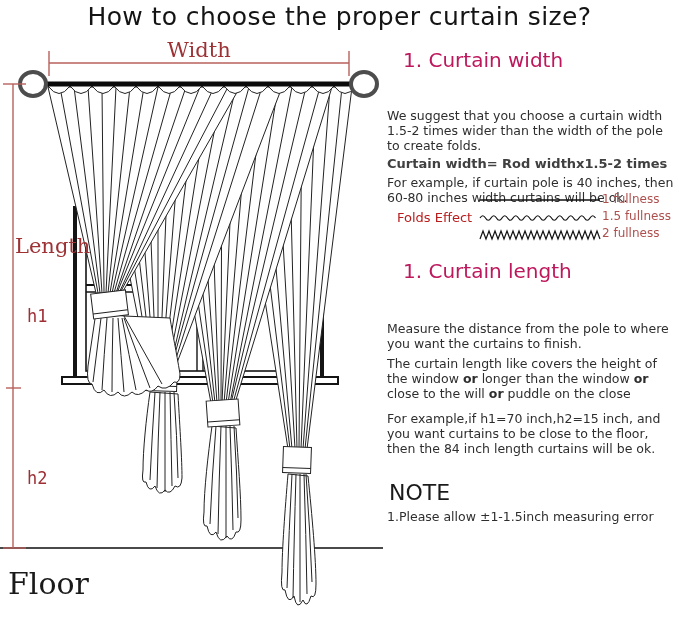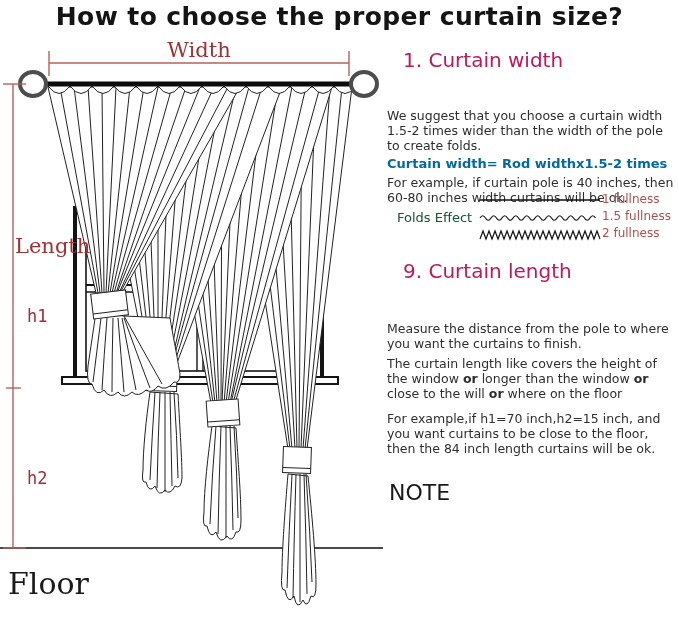--- a/index.html
+++ b/index.html
@@ -2,30 +2,30 @@
 <html><head>
 <meta charset="utf-8">
 <style>
   html,body{margin:0;padding:0;}
   body{
     width:679px;height:617px;position:relative;background:#fff;overflow:hidden;
     font-family:"DejaVu Sans",sans-serif;
   }
   .title{
     position:absolute;top:2px;left:0;width:679px;text-align:center;
-    font-size:25px;letter-spacing:.4px;color:#141414;font-weight:bold;
+    font-size:25px;letter-spacing:.4px;color:#141414;
   }
   #illustration{position:absolute;left:0;top:0;}
   #col{position:absolute;left:387px;top:0;width:292px;color:#2e2e2e;
        font-size:12.5px;line-height:15px;}
   #col .h{position:absolute;left:16px;font-size:20px;color:#be185d;white-space:nowrap;}
   #col .p{position:absolute;left:0;width:292px;margin-top:20px;}
-  .formula{font-weight:bold;font-size:13px;color:#0369a1;}
+  .formula{font-weight:bold;font-size:13px;color:#404040;}
   .b{font-weight:bold;}
-  .folds-label{position:absolute;left:10px;font-size:13px;color:#14532d;white-space:nowrap;}
+  .folds-label{position:absolute;left:10px;font-size:13px;color:#b91c1c;white-space:nowrap;}
   .fold-row{position:absolute;left:91px;height:17px;display:flex;align-items:center;}
   .fold-row .lbl{font-size:12px;color:#ad4f4d;white-space:nowrap;}
   .note-h{position:absolute;left:2px;font-size:22px;color:#1a1a1a;margin-top:31px;}
   .note-item{color:#2e2e2e;}
 </style>
 </head>
 <body>
 
 <div class="title">How to choose the proper curtain size?</div>
 
@@ -136,28 +136,29 @@
     <span class="lbl">1.5 fullness</span>
   </div>
 
   <div class="fold-row" style="top:225px">
     <svg width="124" height="14">
       <path d="M2,12 l3,-8 l3,8 l3,-8 l3,8 l3,-8 l3,8 l3,-8 l3,8 l3,-8 l3,8 l3,-8 l3,8 l3,-8 l3,8 l3,-8 l3,8 l3,-8 l3,8 l3,-8 l3,8 l3,-8 l3,8 l3,-8 l3,8 l3,-8 l3,8 l3,-8 l3,8 l3,-8 l3,8 l3,-8 l3,8 l3,-8 l3,8 l3,-8 l3,8 l3,-8 l3,8 l3,-8 l3,8" stroke="#111" stroke-width="1.2" fill="none"></path>
     </svg>
     <span class="lbl">2 fullness</span>
   </div>
 
-  <div class="h" style="top:264px">9. Curtain length</div>
+  <div class="h" style="top:264px">1. Curtain length</div>
 
   <div class="p" style="top:301px">Measure the distance from the pole to where you want the curtains to finish.</div>
 
   <div class="p" style="top:336px">
-    <span>The curtain length like covers the height of the window </span><span class="b">or</span><span> longer than the window </span><span class="b">or</span><span> close to the will </span><span class="b">or</span><span> where on the floor</span>
+    <span>The curtain length like covers the height of the window </span><span class="b">or</span><span> longer than the window </span><span class="b">or</span><span> close to the will </span><span class="b">or</span><span> puddle on the close</span>
   </div>
 
   <div class="p" style="top:391px">For example,if h1=70 inch,h2=15 inch, and you want curtains to be close to the floor, then the 84 inch length curtains will be ok.</div>
 
   <div class="note-h" style="top:454px">NOTE</div>
 
   <div class="p" style="top:489px">
+    <div class="note-item">1.Please allow ±1-1.5inch measuring error</div>
   </div>
 
 </div>
 
 </body></html>

